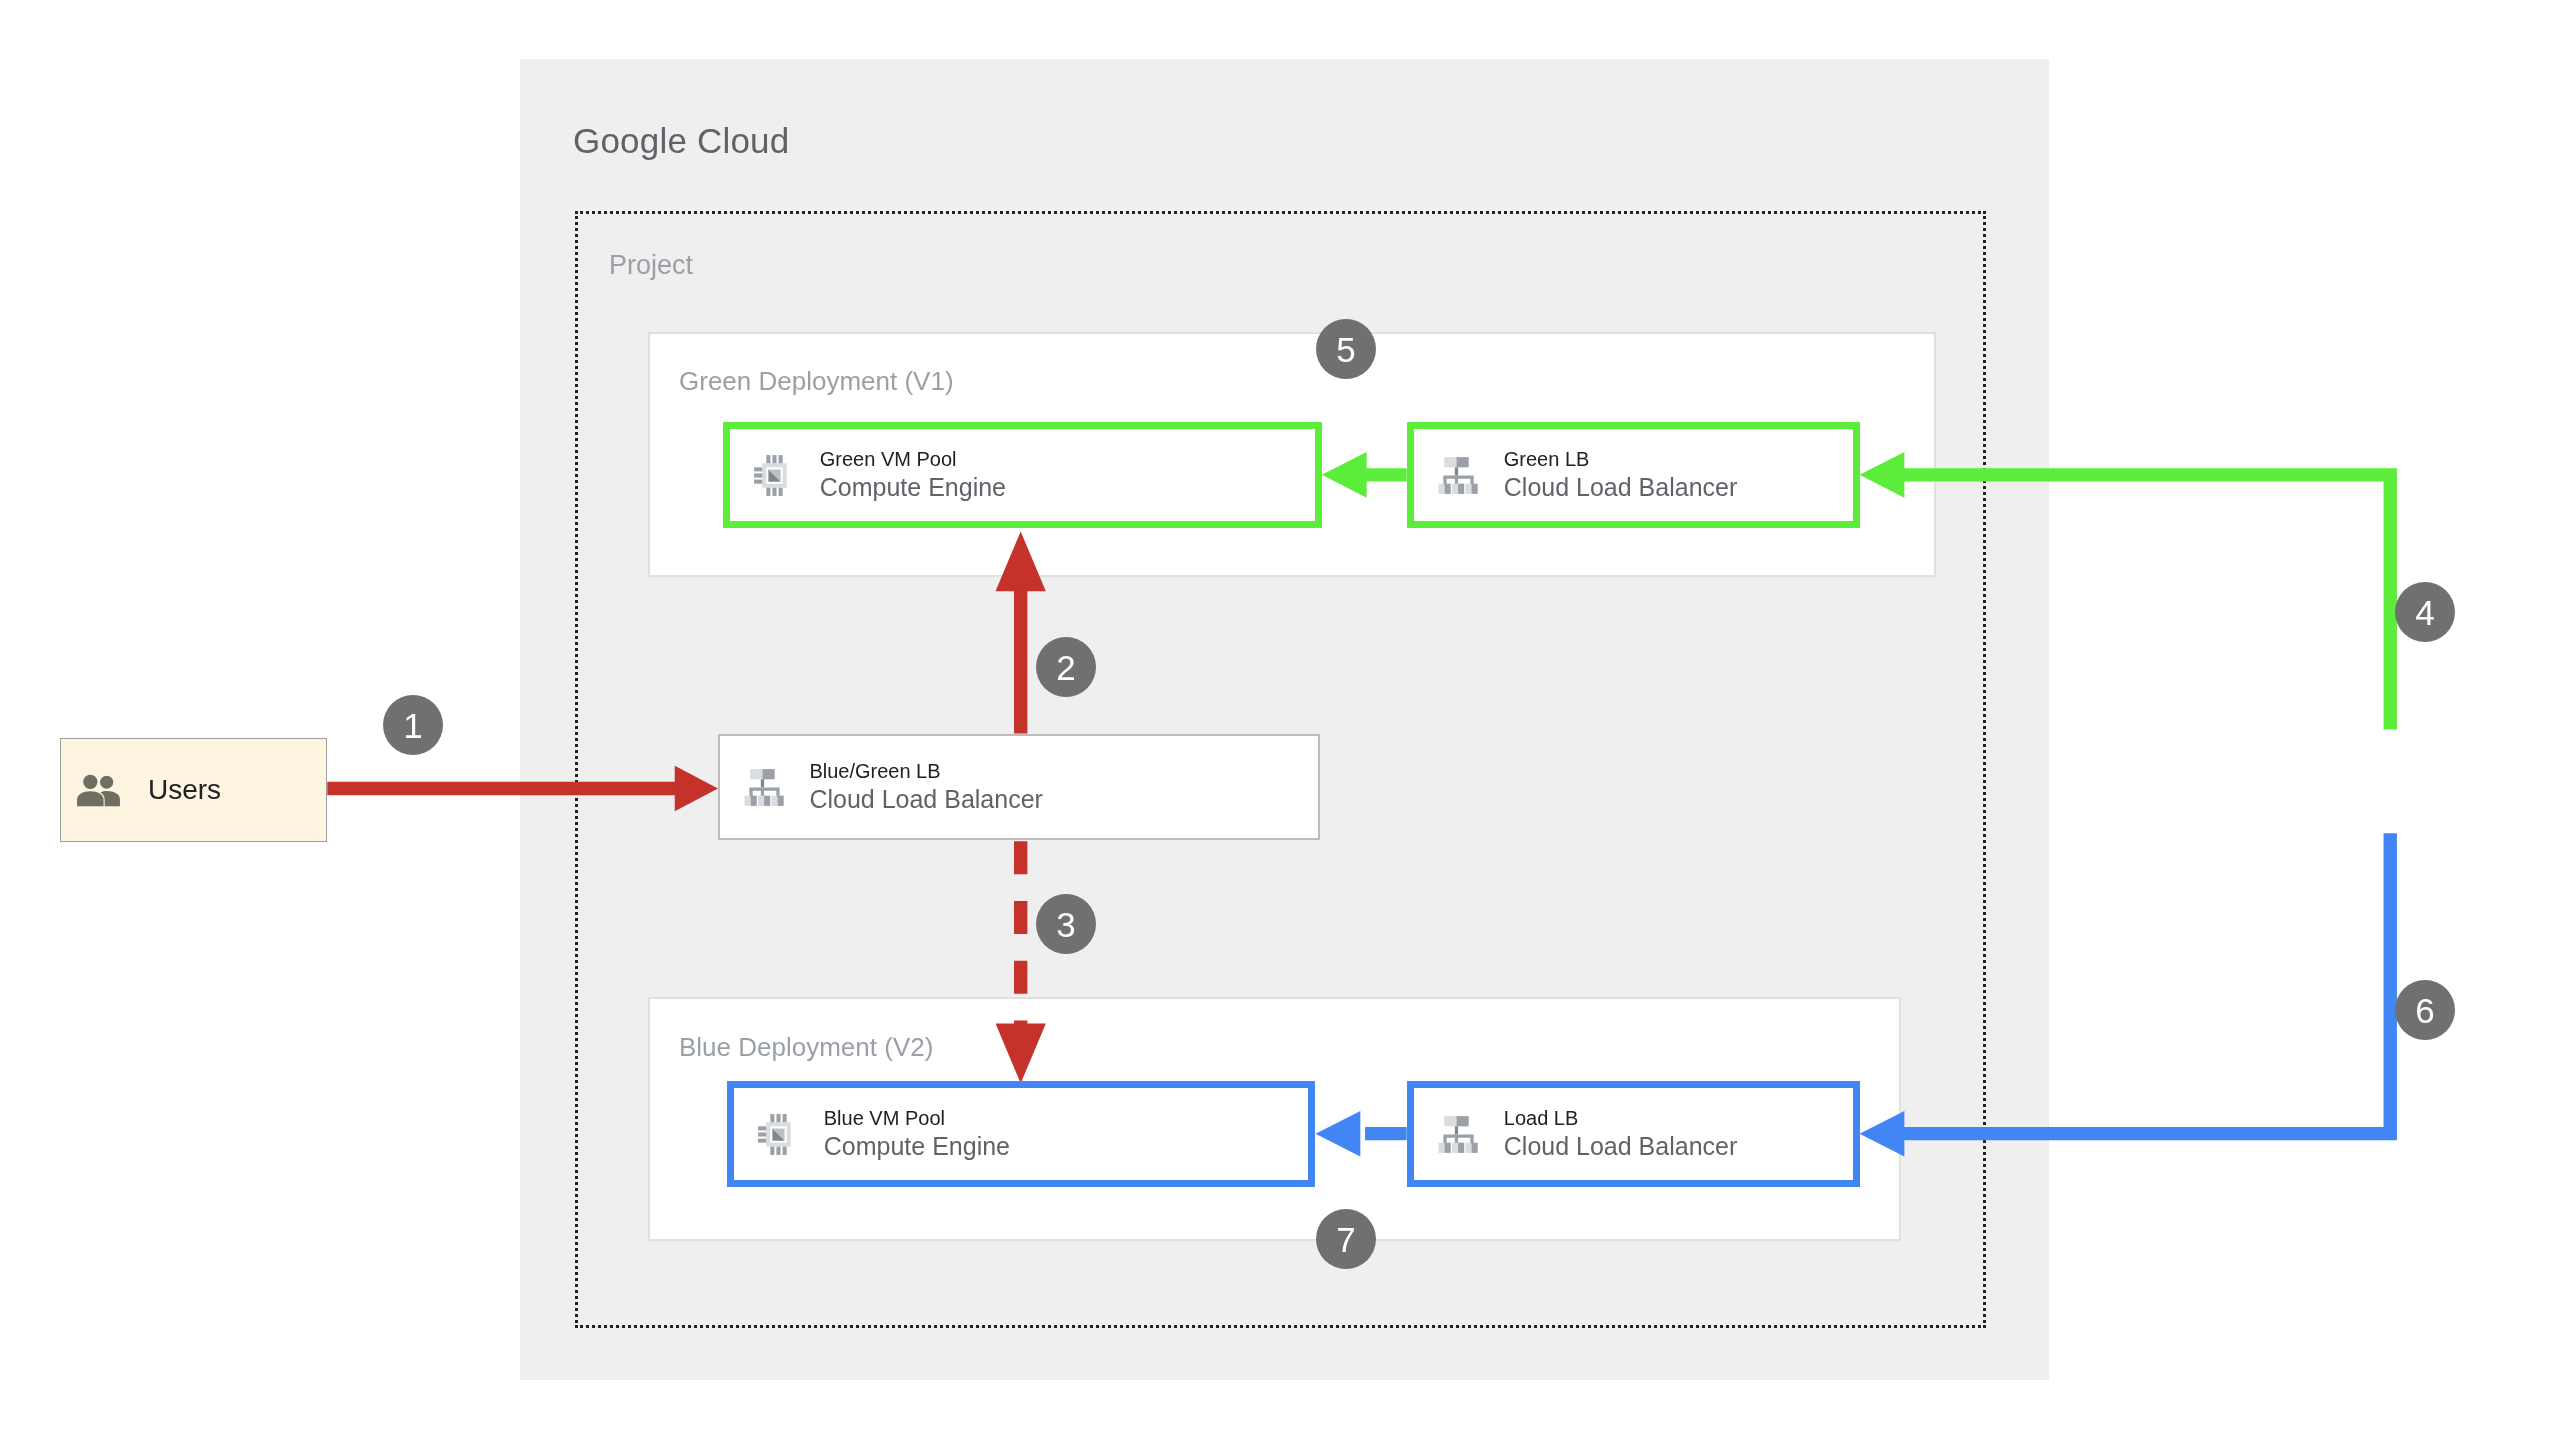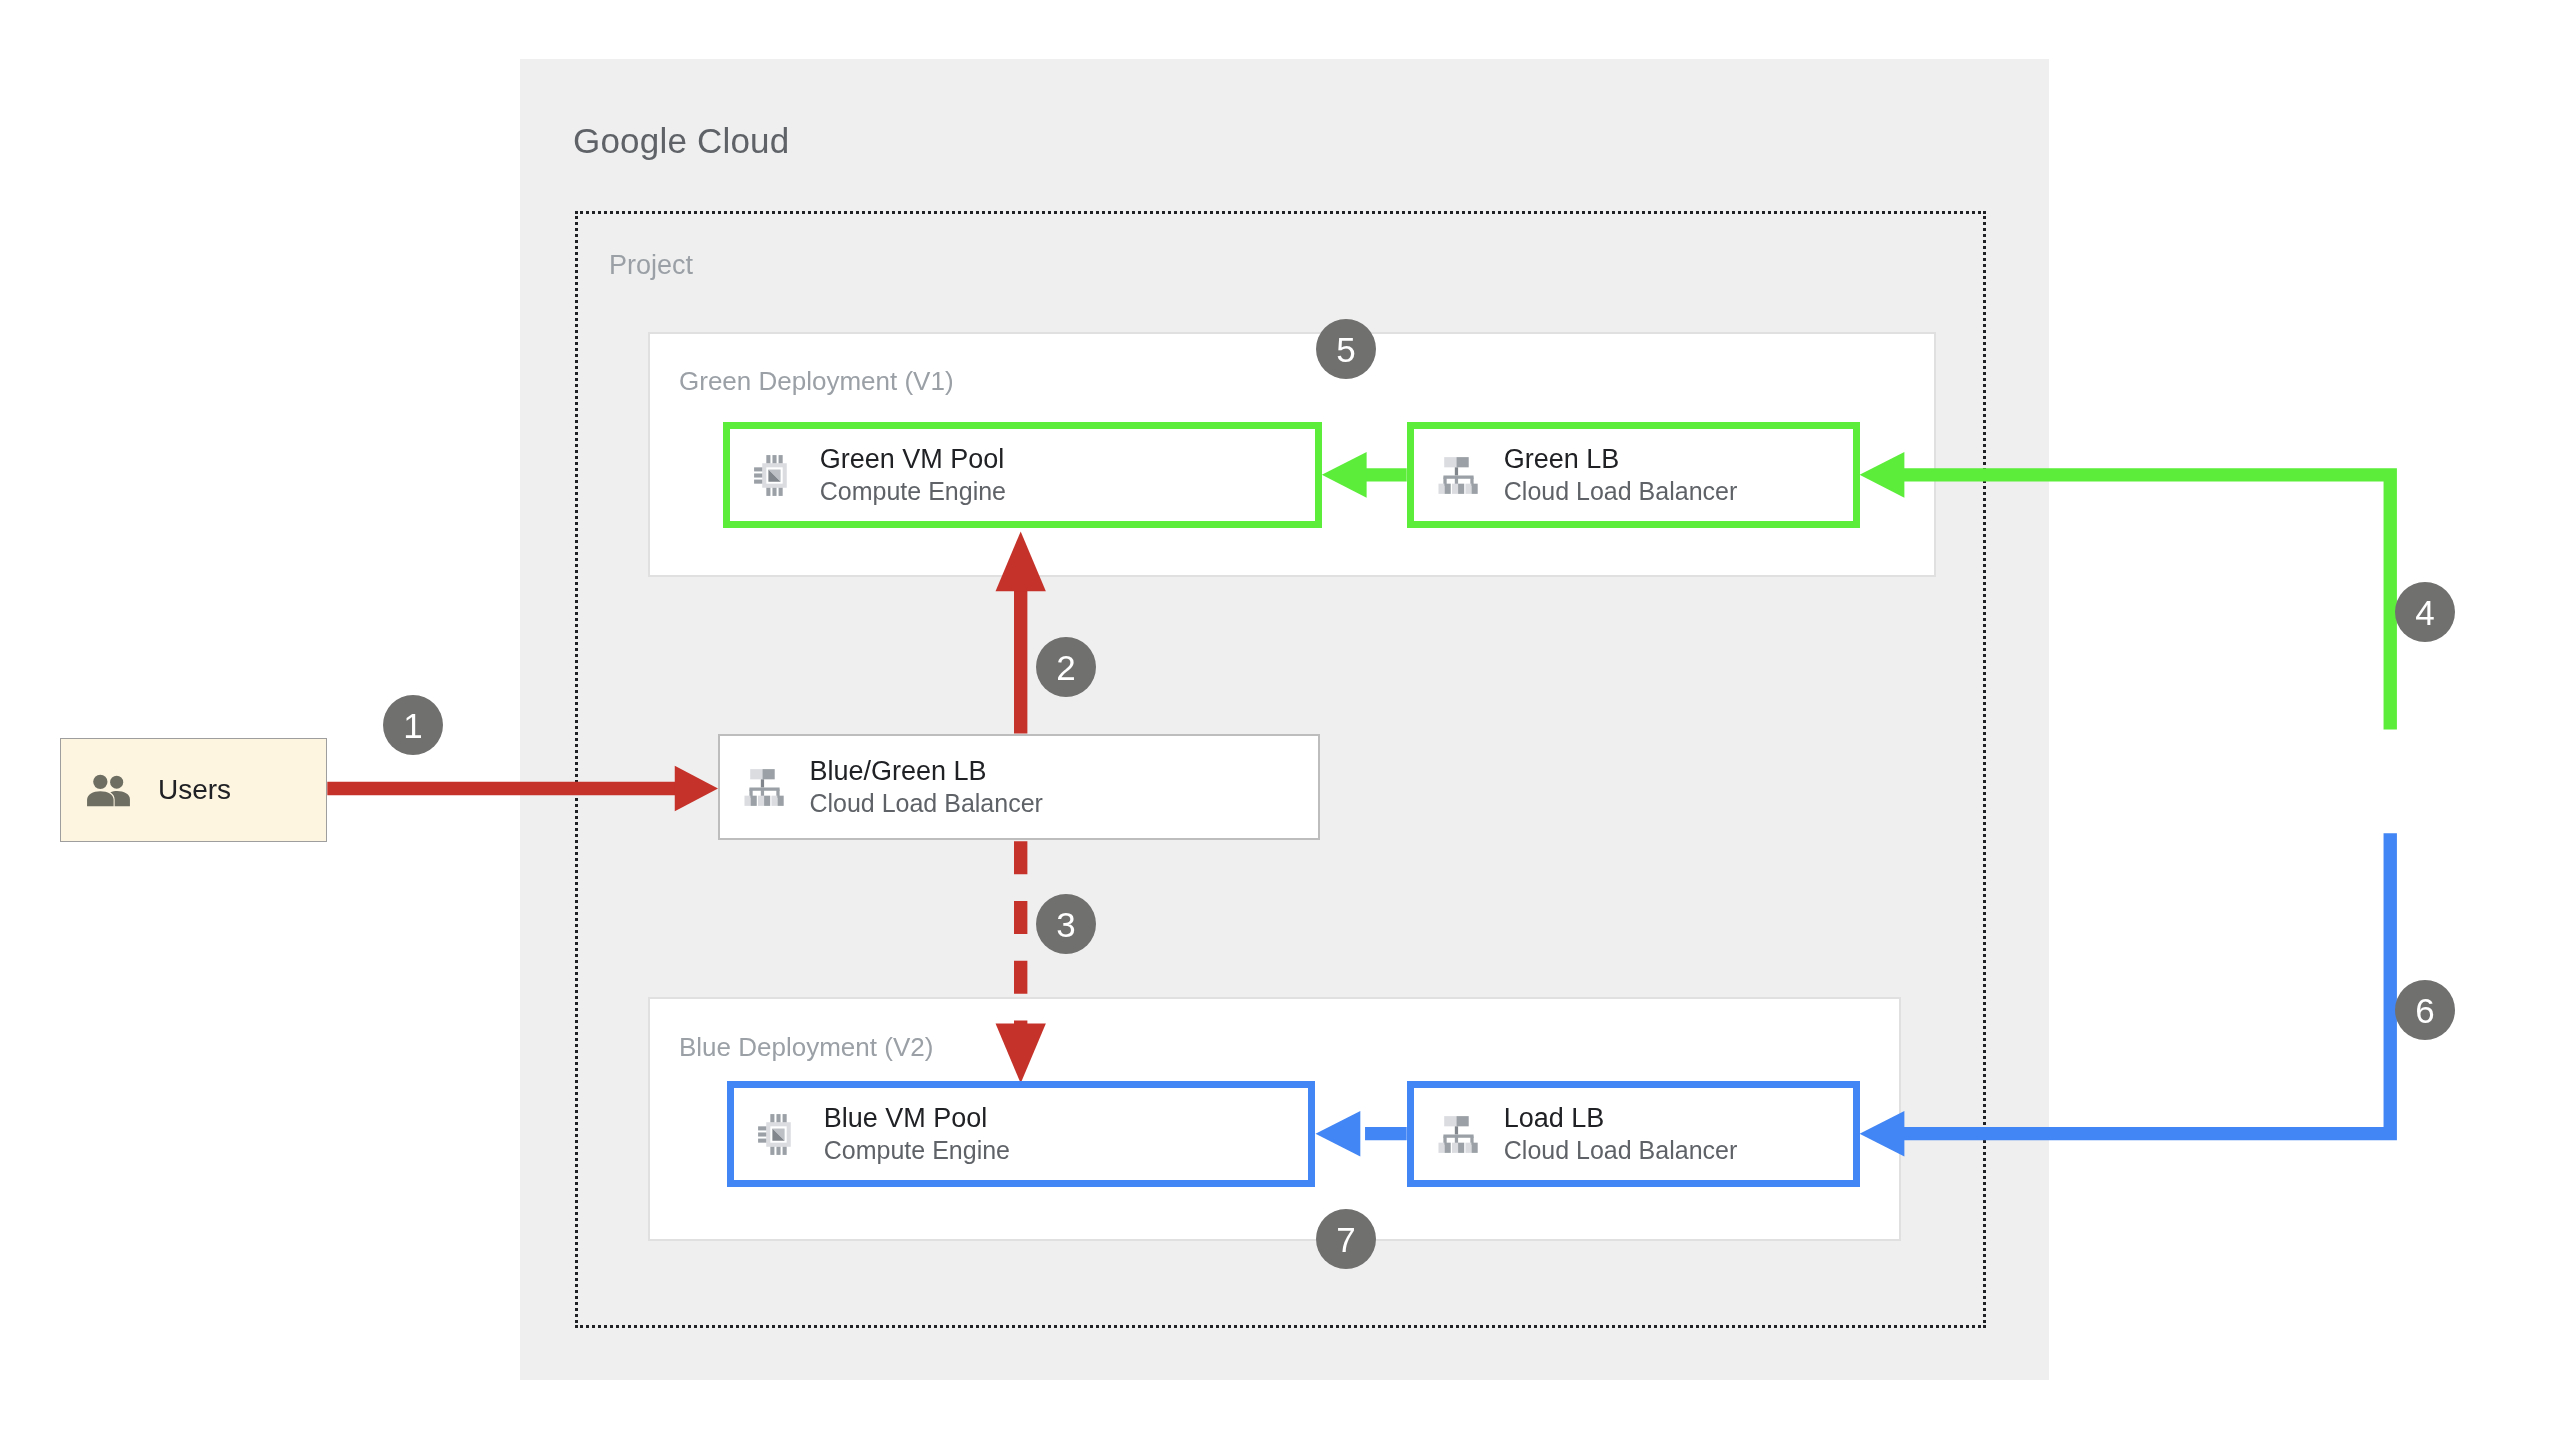--- a/index.html
+++ b/index.html
@@ -100,42 +100,42 @@
   .card.thin-gray   { border: 2.4px solid #bdbdbd; padding-left: 20px; }
 
   #card-green-vm { left: 723px; top: 422px; width: 599px; height: 106px; }
   #card-green-lb { left: 1407px; top: 422px; width: 453px; height: 106px; }
   #card-bg-lb    { left: 718px; top: 734px; width: 602px; height: 106px; }
   #card-blue-vm  { left: 727px; top: 1081px; width: 588px; height: 106px; }
   #card-blue-lb  { left: 1407px; top: 1081px; width: 453px; height: 106px; }
 
   .card-text { display: flex; flex-direction: column; justify-content: center; }
   .card-title {
-    font-size: 27px;
+    font-size: 20px;
     color: #202124;
     line-height: 1.25;
     white-space: nowrap;
   }
   .card-sub {
     font-size: 25px;
     color: #5f6368;
     line-height: 1.25;
     white-space: nowrap;
   }
   .card-icon { width: 49px; height: 49px; flex: 0 0 49px; display: block; }
 
   
   .actor {
     position: absolute;
     background: #fdf5e0;
     border: 1.6px solid #9e9e9e;
     box-sizing: border-box;
     display: flex;
     align-items: center;
-    padding-left: 23px;
+    padding-left: 13px;
     gap: 25px;
   }
   #actor-users  { left: 60px;  top: 738px;  width: 267px; height: 104px; }
   #actor-qa-dev { left: 2252px; top: 730px; width: 277px; height: 104px; }
   .actor-label { font-size: 28px; color: #202124; white-space: nowrap; }
   .actor-icon { width: 49px; height: 38px; flex: 0 0 49px; display: block; }
 
   
   .badge {
     position: absolute;

